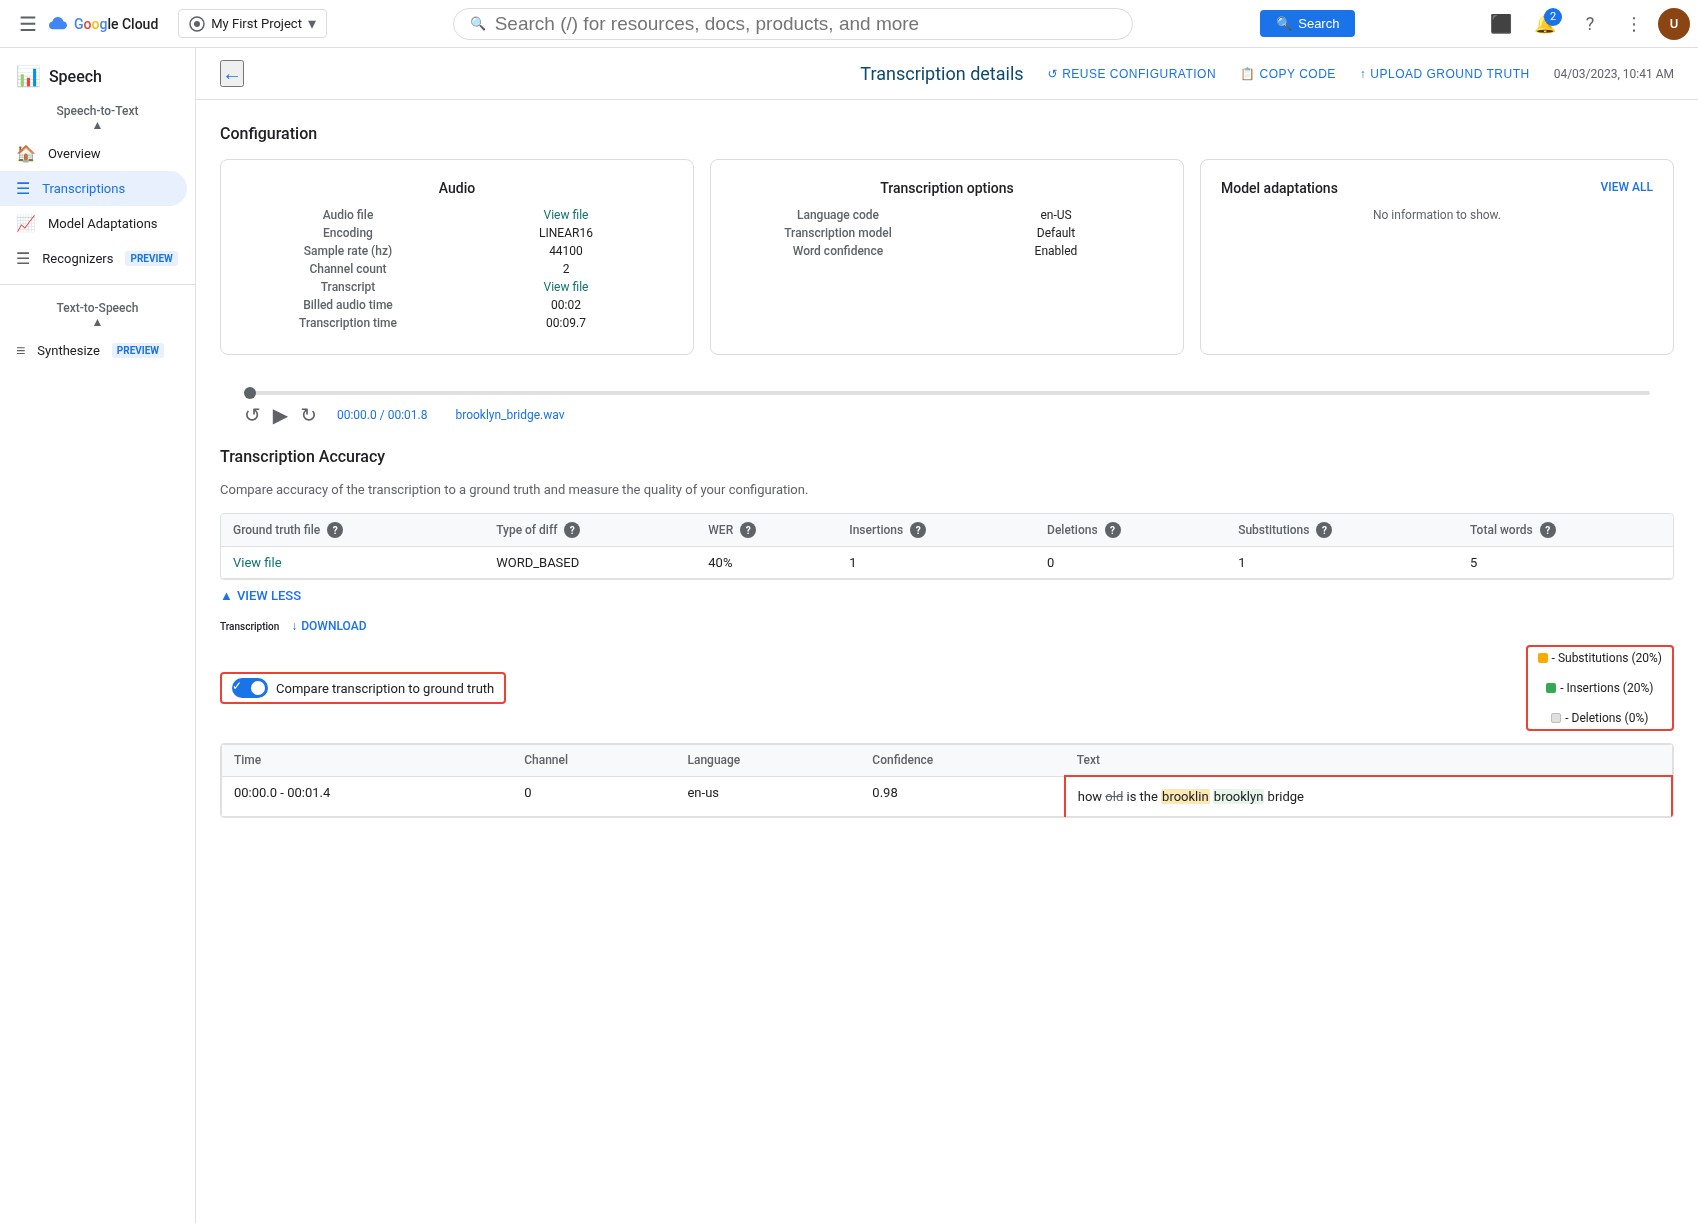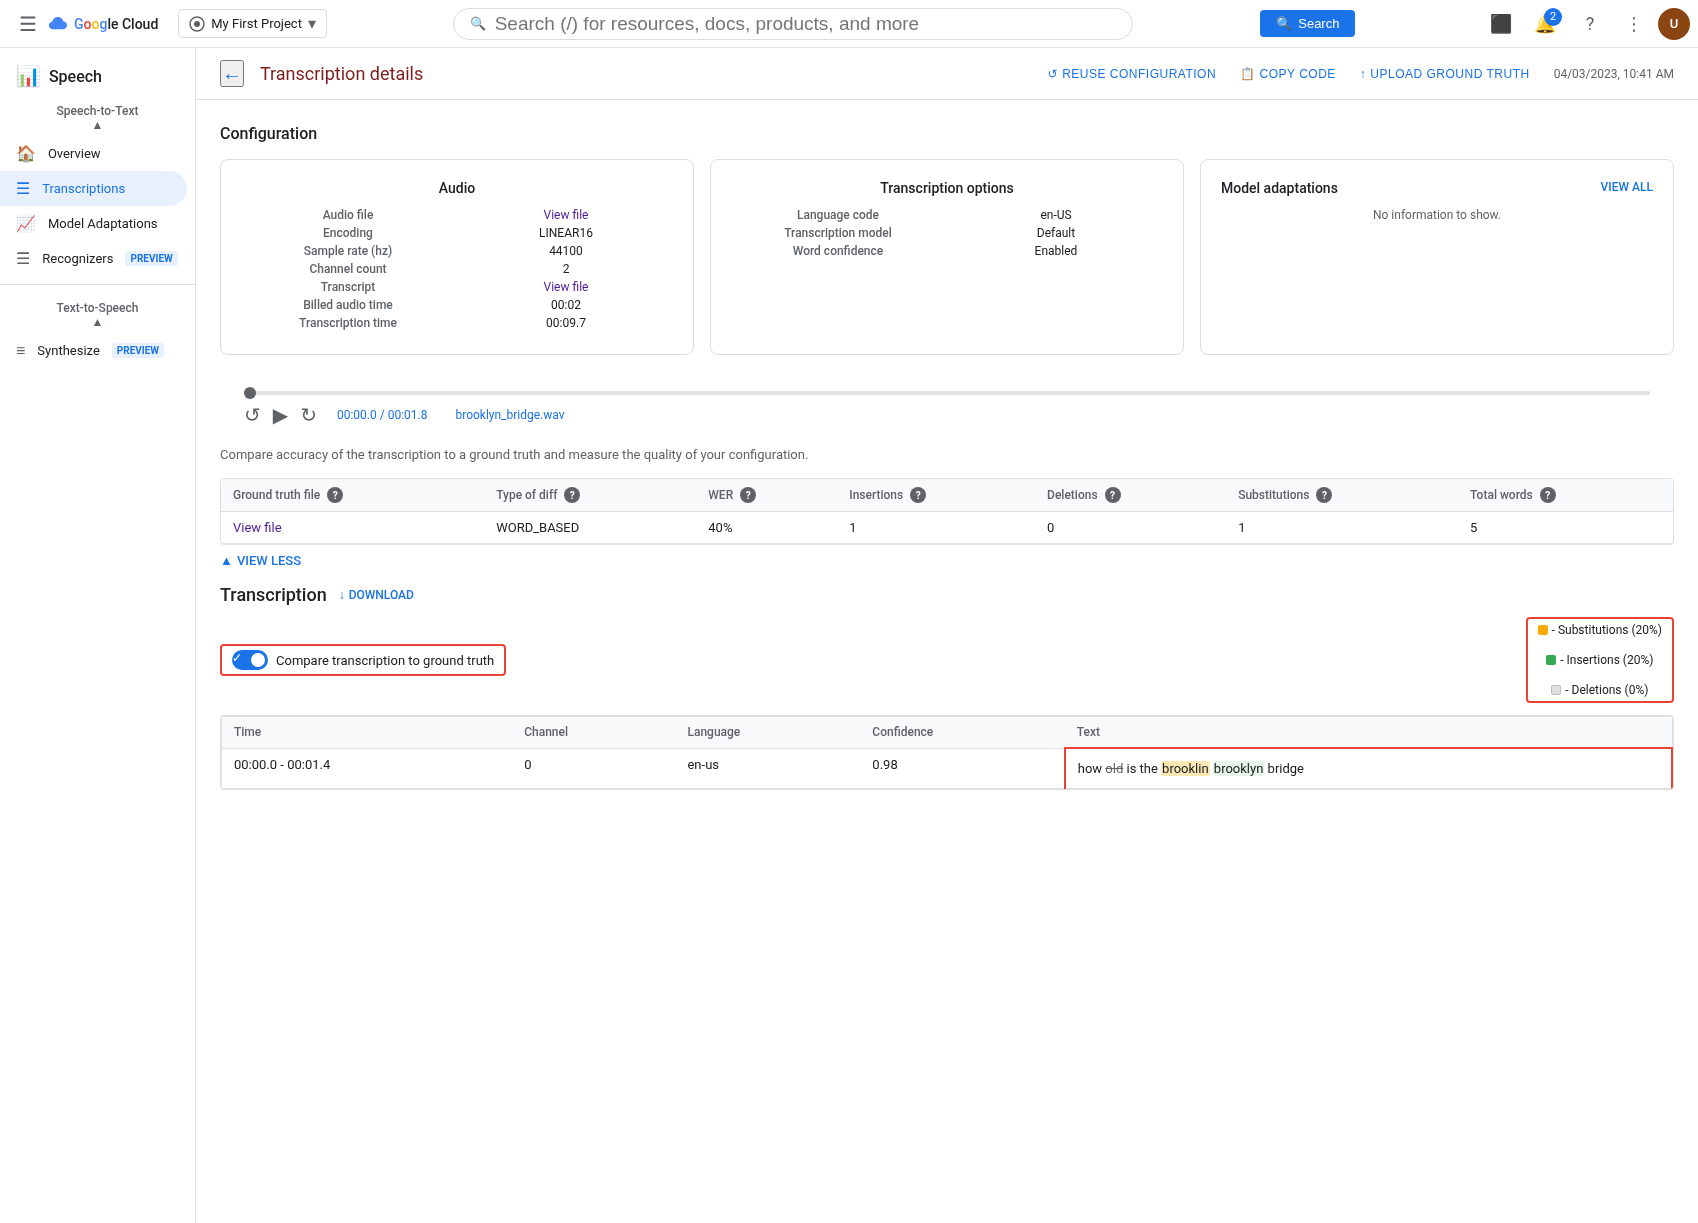--- a/index.html
+++ b/index.html
@@ -103,21 +103,21 @@
     .main-content {
       flex: 1; padding: 0; overflow: auto;
     }
 
     
     .secondary-toolbar {
       display: flex; align-items: center; padding: 12px 24px;
       border-bottom: 1px solid #e0e0e0; gap: 16px;
     }
     .back-btn { color: #1a73e8; cursor: pointer; font-size: 20px; }
-    .page-title { font-size: 18px; font-weight: 400; color: #7f1d1d; flex: 1; }
+    .page-title { font-size: 18px; font-weight: 400; color: #0c4a6e; flex: 1; text-align: right; }
     .toolbar-actions { display: flex; align-items: center; gap: 8px; margin-left: auto; }
     .toolbar-link-btn {
       display: flex; align-items: center; gap: 4px;
       color: #1a73e8; font-size: 12px; font-weight: 500; cursor: pointer;
       text-transform: uppercase; letter-spacing: 0.5px;
       background: none; border: none; padding: 6px 8px;
     }
     .timestamp { font-size: 12px; color: #5f6368; margin-left: auto; }
 
     
@@ -133,21 +133,21 @@
     }
     .config-card-title { font-size: 14px; font-weight: 500; margin-bottom: 12px; color: #202124; }
     .config-card-header { display: flex; justify-content: space-between; align-items: flex-start; }
     .view-all-link { color: #1a73e8; font-size: 12px; cursor: pointer; font-weight: 500; }
     .config-row {
       display: grid; grid-template-columns: 1fr 1fr; gap: 4px;
       margin-bottom: 4px; font-size: 12px;
     }
     .config-label { color: #5f6368; font-weight: 500; }
     .config-value { color: #202124; }
-    .config-link { color: #4c1d95; cursor: pointer; }
+    .config-link { color: #0f766e; cursor: pointer; }
     .no-info { font-size: 12px; color: #5f6368; }
 
     
     .audio-player {
       padding: 12px 24px; margin-bottom: 8px;
     }
     .audio-progress {
       width: 100%; height: 4px; background: #e0e0e0; border-radius: 2px;
       margin-bottom: 8px; position: relative; cursor: pointer;
     }
@@ -186,21 +186,21 @@
       display: flex; align-items: center; gap: 4px;
       color: #1a73e8; font-size: 13px; font-weight: 500; cursor: pointer;
       margin: 8px 0;
     }
 
     
     .transcription-section { margin-top: 16px; }
     .transcription-header {
       display: flex; align-items: center; gap: 12px; margin-bottom: 12px;
     }
-    .transcription-title { font-size: 18px; font-weight: 500; color: #202124; }
+    .transcription-title { font-size: 10px; font-weight: 500; color: #202124; }
     .download-link {
       display: flex; align-items: center; gap: 4px;
       color: #1a73e8; font-size: 12px; font-weight: 500; cursor: pointer;
       text-transform: uppercase;
     }
 
     
     .compare-area {
       display: flex; align-items: center; justify-content: space-between;
       margin-bottom: 12px;
@@ -446,20 +446,21 @@
           <span class="audio-time">
             <span>00:00.0</span>
             <span> / </span>
             <span>00:01.8</span>
           </span>
           <span class="audio-filename">brooklyn_bridge.wav</span>
         </div>
       </div>
 
       <div class="accuracy-section">
+        <h2 class="section-title">Transcription Accuracy</h2>
         <p class="accuracy-desc">Compare accuracy of the transcription to a ground truth and measure the quality of your configuration.</p>
         <div class="accuracy-table-wrapper">
           <table class="accuracy-table">
             <thead>
               <tr>
                 <th>
                   Ground truth file <span class="help-icon">?</span>
                 </th>
                 <th>
                   Type of diff <span class="help-icon">?</span>

